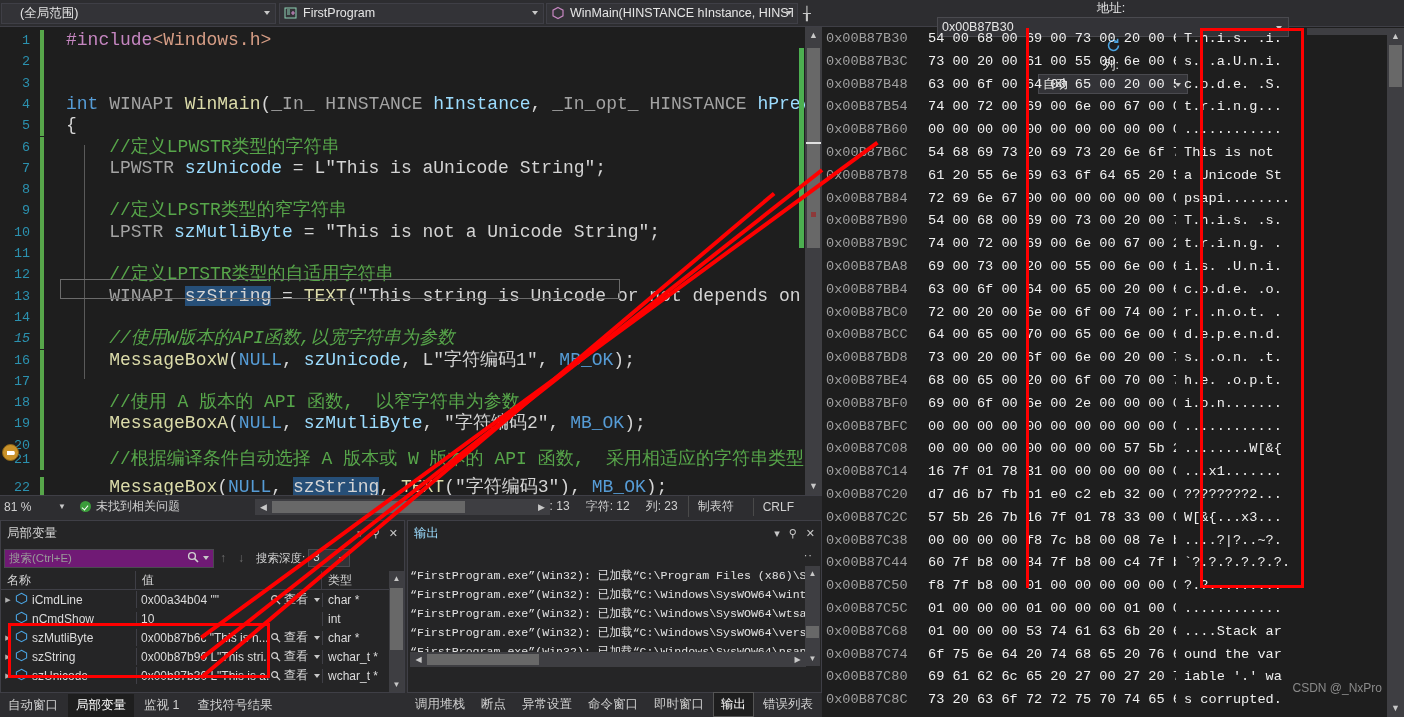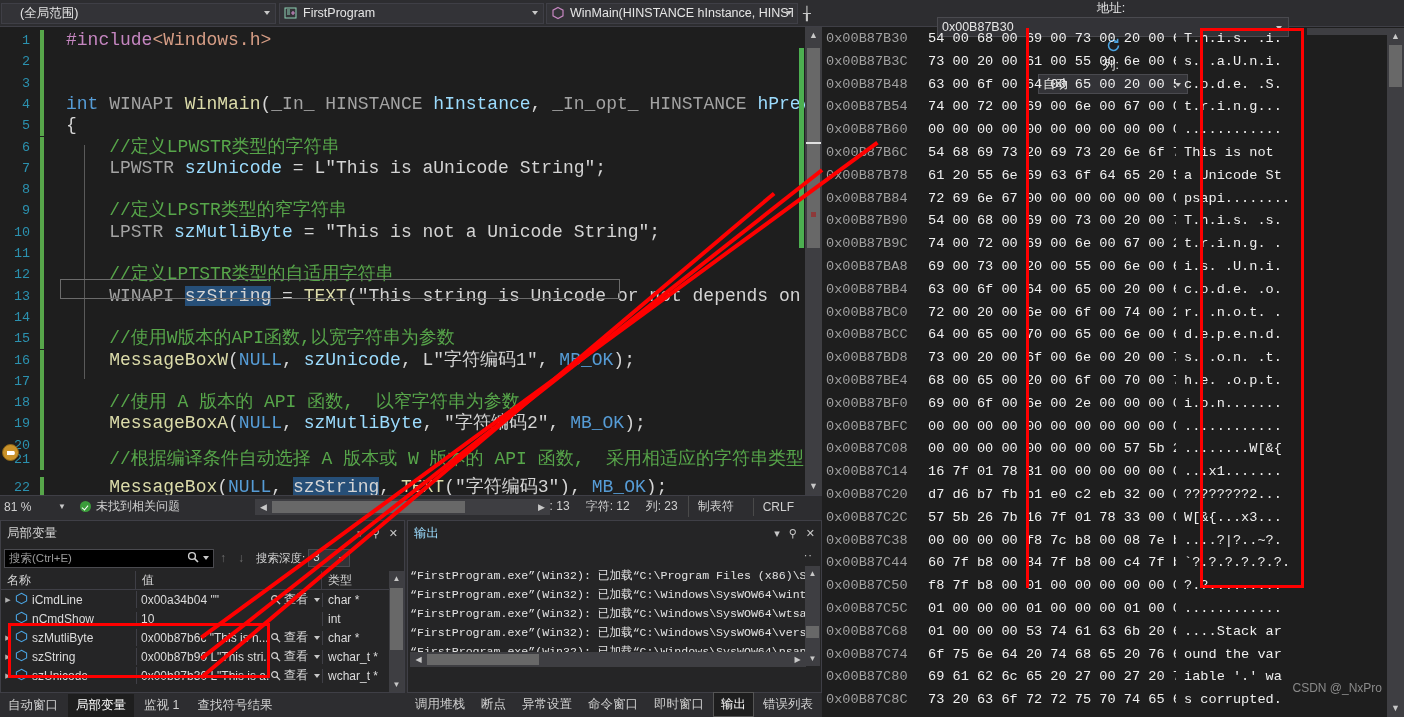--- a/index.html
+++ b/index.html
@@ -84,21 +84,21 @@
   .stbox { border-left:1px solid #4a4a4a; padding:2px 9px; margin-left:10px; }
 
   
   #locals { position:absolute; left:0; top:520px; width:405px; height:173px; background:#252526;
             border:1px solid #3f3f46; }
   #locals-title { height:24px; display:flex; align-items:center; padding-left:6px;
                   color:#d6d6d6; font-size:12.5px; }
   .titlebtns { margin-left:auto; display:flex; align-items:center; padding-right:6px; gap:9px; }
   .tbtn { color:#c8c8c8; font-size:11px; cursor:default; }
   #locals-search { height:26px; display:flex; align-items:center; padding:0 3px; }
-  #searchfield { flex:none; width:210px; height:19px; background:#000000; border:1px solid #4a4a4f;
+  #searchfield { flex:none; width:210px; height:19px; background:#701a75; border:1px solid #4a4a4f;
                  color:#9a9a9a; font-size:11.5px; padding:0 4px; display:flex; align-items:center; }
   .mag { width:17px; text-align:center; color:#d0d0d0; font-size:12px; }
   .tinycaret { width:0;height:0;border-left:3px solid transparent;border-right:3px solid transparent;
                border-top:4px solid #c8c8c8; margin-left:2px; }
   .arrowbtn { width:18px; text-align:center; color:#707070; font-size:12px; }
   #searchdepth { font-size:11.5px; color:#d0d0d0; margin-left:6px; display:flex; align-items:center; }
   #depthcombo { width:42px; height:18px; background:#333337; border:1px solid #4a4a4f; margin-left:3px;
                 position:relative; }
   #locals-grid { position:absolute; left:0; top:50px; width:403px; height:121px; }
   #lheader { display:flex; height:19px; background:#252526; color:#d6d6d6; font-size:12px;
@@ -217,21 +217,21 @@
           <div class="codeline" style="top: 88.2px; width: 822px;"><span class="lnum">5</span><span class="changebar"></span><span class="codetext">{</span></div>
           <div class="codeline" style="top: 109.5px; width: 822px;"><span class="lnum">6</span><span class="changebar"></span><span class="codetext"><span class="cmt">    //定义LPWSTR类型的字符串</span></span></div>
           <div class="codeline" style="top: 130.8px; width: 822px;"><span class="lnum">7</span><span class="changebar"></span><span class="codetext">    <span class="kw2">LPWSTR</span> <span class="id">szUnicode</span> = L"This is aUnicode String";</span></div>
           <div class="codeline" style="top: 152.1px; width: 822px;"><span class="lnum">8</span><span class="changebar"></span><span class="codetext"></span></div>
           <div class="codeline" style="top: 173.4px; width: 822px;"><span class="lnum">9</span><span class="changebar"></span><span class="codetext"><span class="cmt">    //定义LPSTR类型的窄字符串</span></span></div>
           <div class="codeline" style="top: 194.7px; width: 822px;"><span class="lnum">10</span><span class="changebar"></span><span class="codetext">    <span class="kw2">LPSTR</span> <span class="id">szMutliByte</span> = "This is not a Unicode String";</span></div>
           <div class="codeline" style="top: 216px; width: 822px;"><span class="lnum">11</span><span class="changebar"></span><span class="codetext"></span></div>
           <div class="codeline" style="top: 237.3px; width: 822px;"><span class="lnum">12</span><span class="changebar"></span><span class="codetext"><span class="cmt">    //定义LPTSTR类型的自适用字符串</span></span></div>
           <div class="codeline" style="top: 258.6px; width: 822px;"><span class="lnum">13</span><span class="changebar"></span><span class="codetext">    <span class="kw2">WINAPI</span> <span class="sel">szString</span> = <span class="fn">TEXT</span>("This string is Unicode or not depends on the option.");</span></div>
           <div class="codeline" style="top: 279.9px; width: 822px;"><span class="lnum">14</span><span class="changebar"></span><span class="codetext"></span></div>
-          <div class="codeline" style="top: 301.2px; width: 822px;"><span class="lnum">15</span><span class="changebar"></span><span class="codetext"><span class="cmt">    //使用W版本的API函数,以宽字符串为参数</span></span></div>
+          <div class="codeline" style="top: 301.2px; width: 822px; font-style: italic;"><span class="lnum">15</span><span class="changebar"></span><span class="codetext"><span class="cmt">    //使用W版本的API函数,以宽字符串为参数</span></span></div>
           <div class="codeline" style="top: 322.5px; width: 822px;"><span class="lnum">16</span><span class="changebar"></span><span class="codetext">    <span class="fn">MessageBoxW</span>(<span class="kw">NULL</span>, <span class="id">szUnicode</span>, L"字符编码1", <span class="kw">MB_OK</span>);</span></div>
           <div class="codeline" style="top: 343.8px; width: 674px;"><span class="lnum">17</span><span class="changebar"></span><span class="codetext"></span></div>
           <div class="codeline" style="top: 365.1px; width: 822px;"><span class="lnum">18</span><span class="changebar"></span><span class="codetext"><span class="cmt">    //使用 A 版本的 API 函数,  以窄字符串为参数</span></span></div>
           <div class="codeline" style="top: 386.4px; width: 822px; padding-left: 38px;"><span class="lnum">19</span><span class="changebar"></span><span class="codetext">    <span class="fn">MessageBoxA</span>(<span class="kw">NULL</span>, <span class="id">szMutliByte</span>, "字符编码2", <span class="kw">MB_OK</span>);</span></div>
           <div class="codeline" style="top: 407.7px; width: 822px;"><span class="lnum">20</span><span class="changebar"></span><span class="codetext"></span></div>
           <div class="codeline" style="top: 422px; width: 822px;"><span class="lnum">21</span><span class="changebar"></span><span class="codetext"><span class="cmt">    //根据编译条件自动选择 A 版本或 W 版本的 API 函数,  采用相适应的字符串类型为参数</span></span></div>
           <div class="codeline" style="top: 450.3px; width: 822px;"><span class="lnum">22</span><span class="changebar"></span><span class="codetext">    <span class="fn">MessageBox</span>(<span class="kw">NULL</span>, <span class="sel">szString</span>, <span class="fn">TEXT</span>("字符编码3"), <span class="kw">MB_OK</span>);</span></div>
         </div>
       <div class="indentguide" style="left:84px; top:118px; height:234px;"></div>
       <div id="line13box" style="top:252px;"></div>

